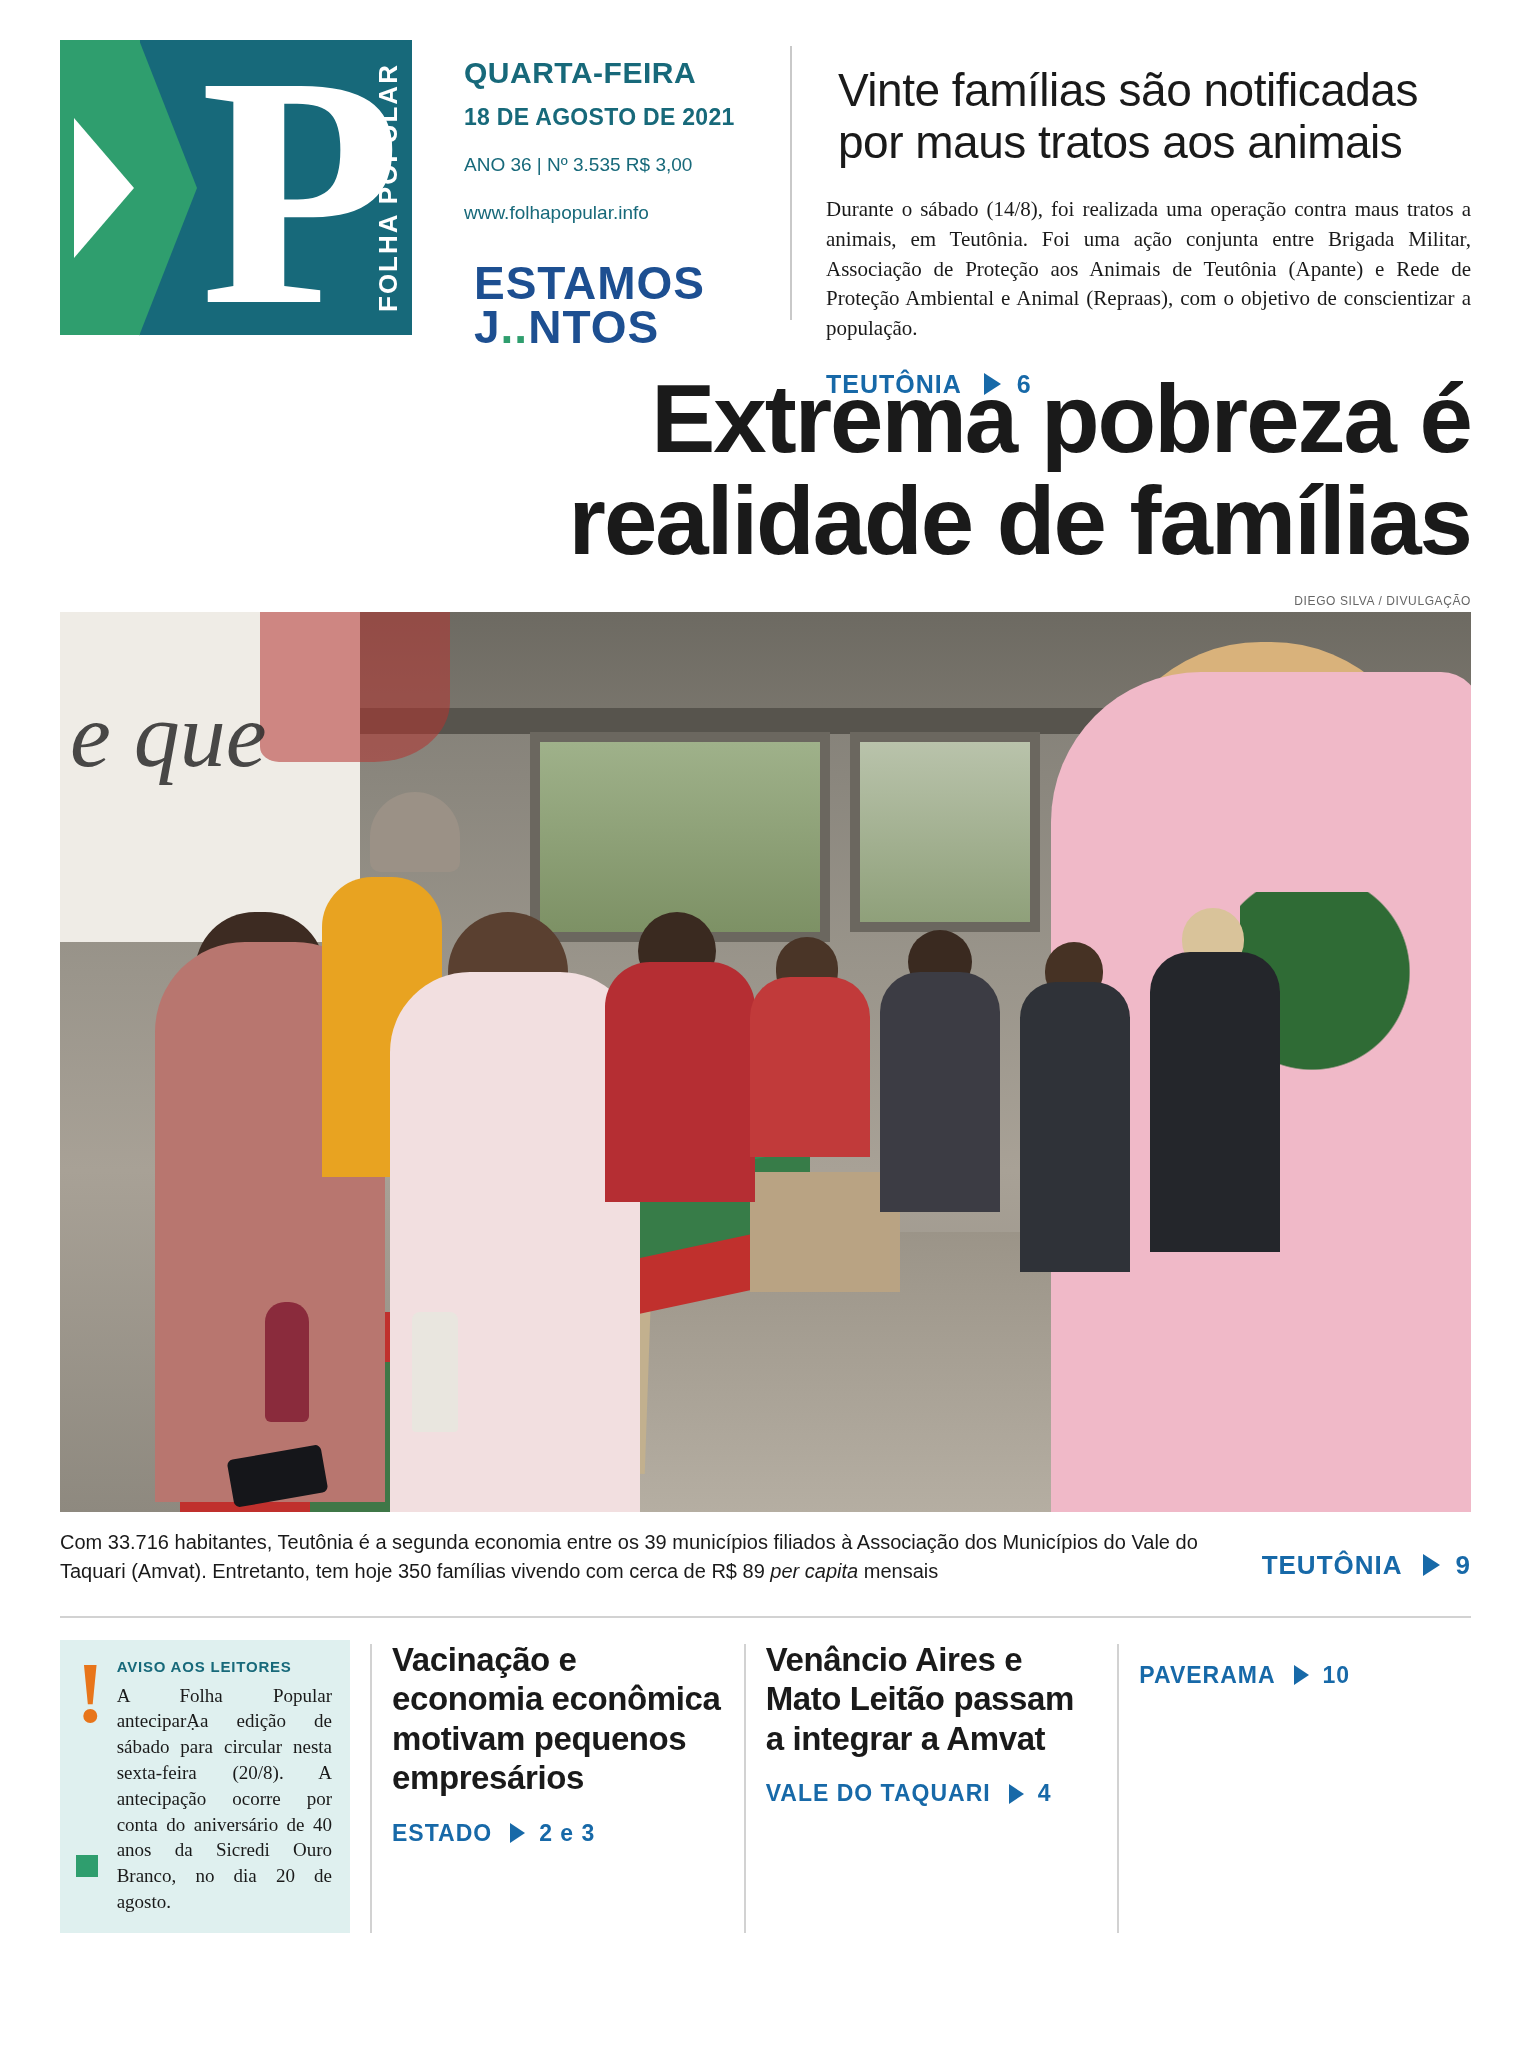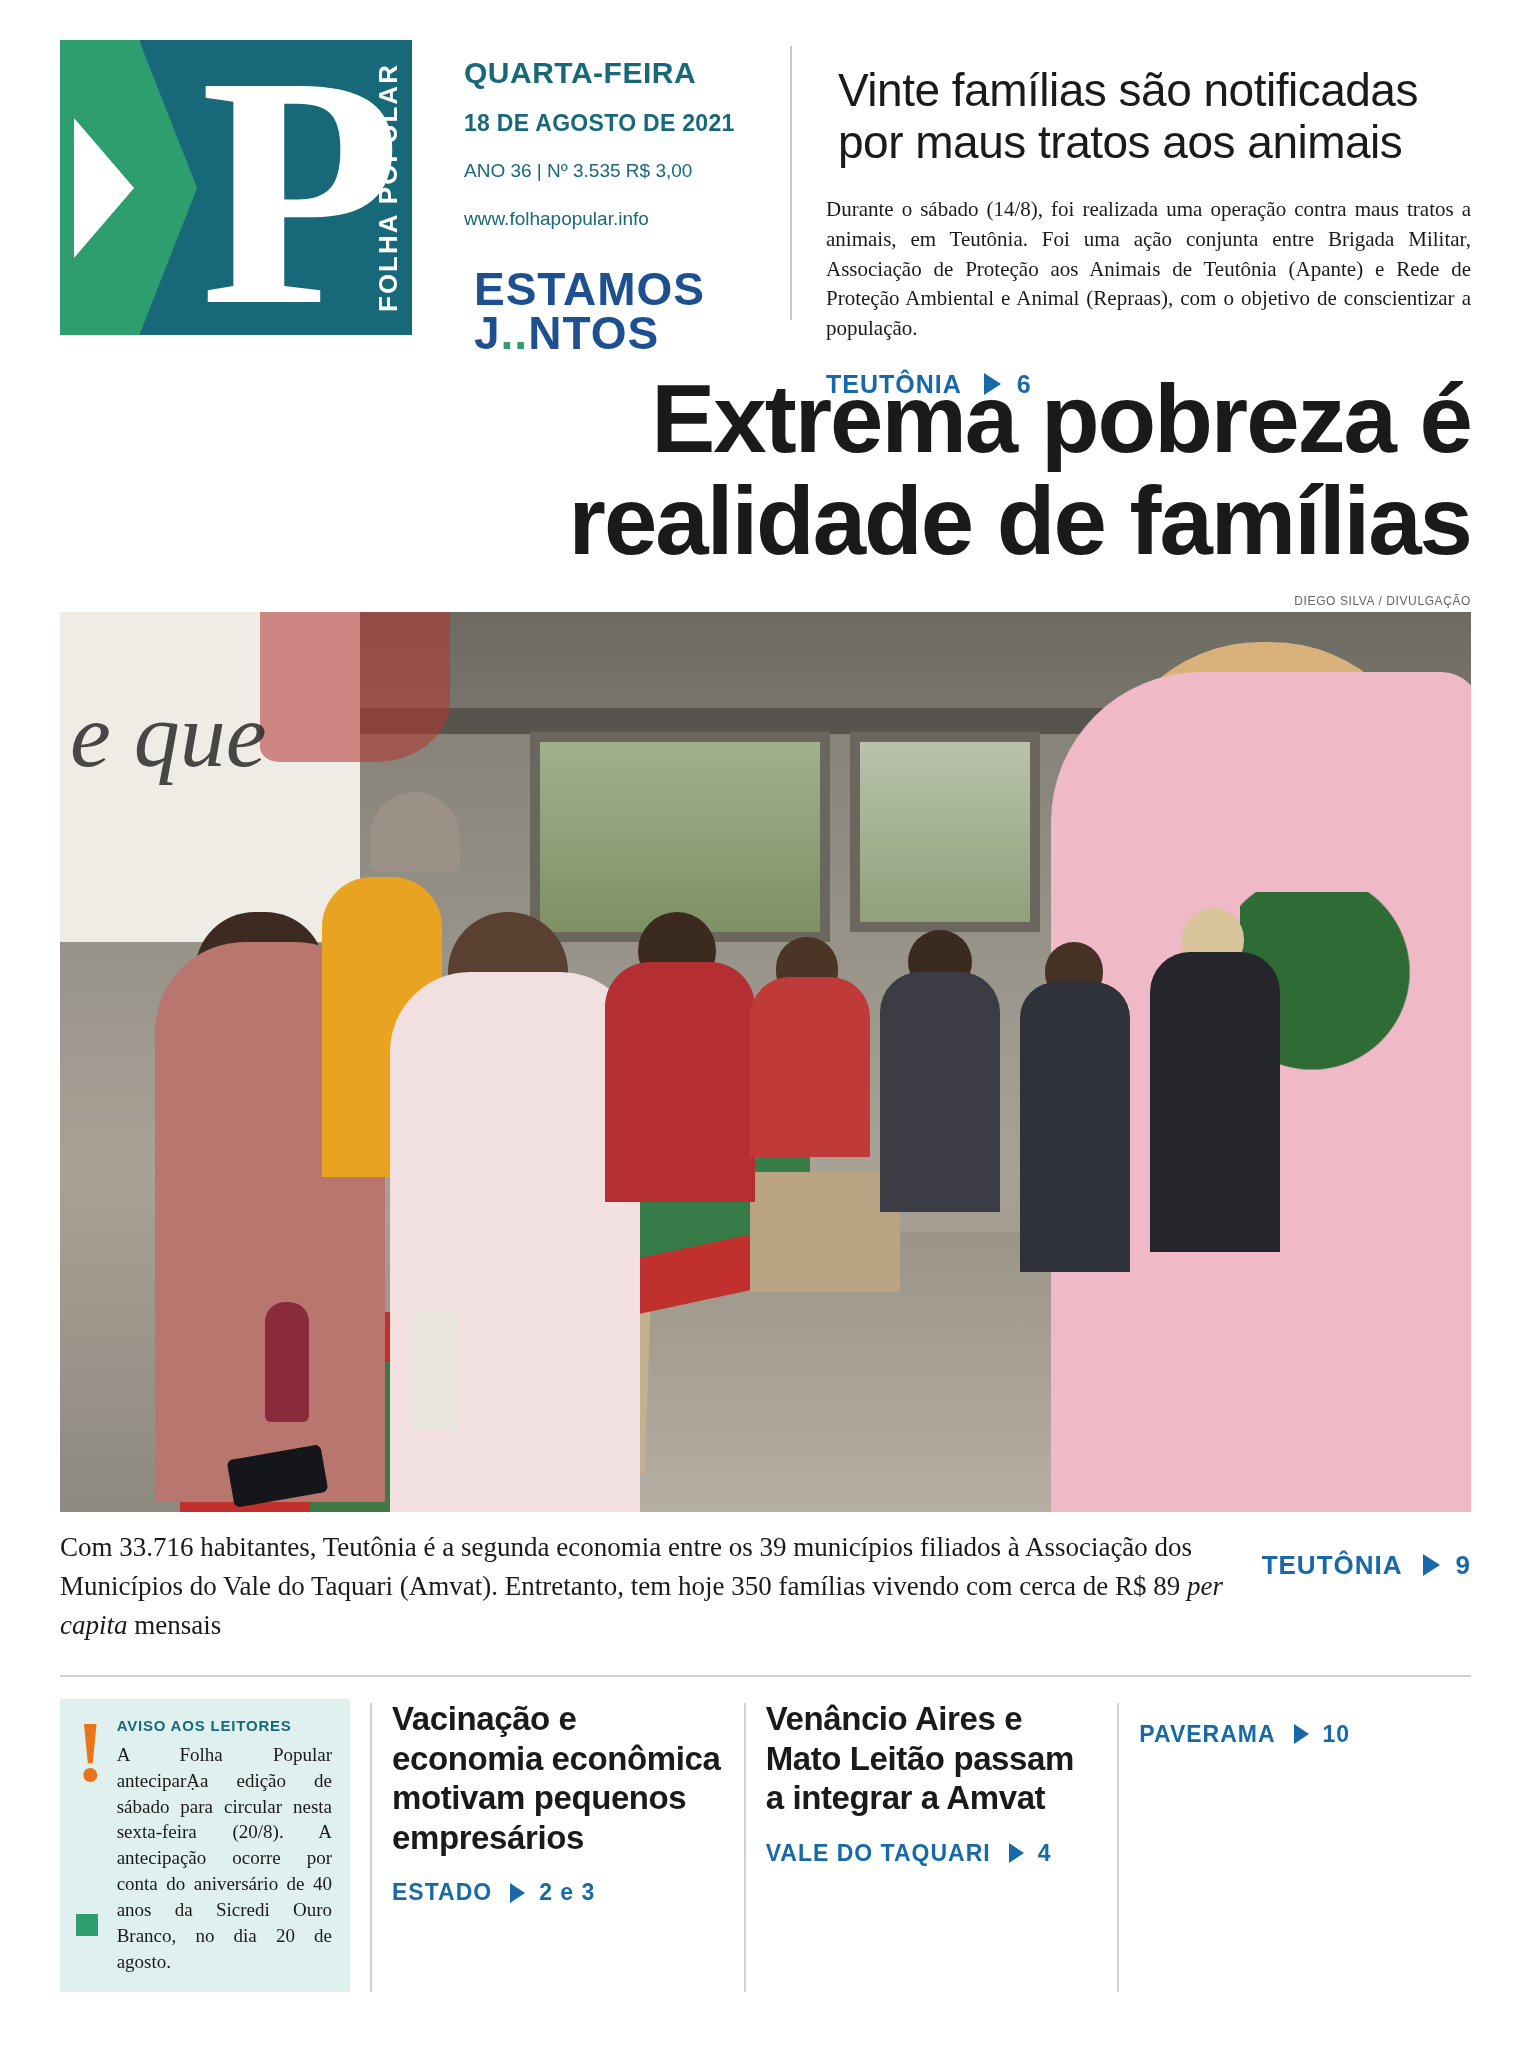--- a/index.html
+++ b/index.html
@@ -109,21 +109,21 @@
   .issue-day {
     font-size: 30px;
     font-weight: 700;
     color: #17697a;
     letter-spacing: 0.5px;
   }
   .issue-date {
     font-size: 23px;
     font-weight: 700;
     color: #17697a;
-    margin-top: 20px;
+    margin-top: 14px;
     letter-spacing: 0.3px;
   }
   .issue-meta {
     margin-top: 20px;
     font-size: 19px;
     color: #17697a;
     line-height: 1.45;
   }
   .estamos {
     margin-top: 36px;
@@ -378,22 +378,22 @@
   }
 
   
   .caption-row {
     display: flex;
     align-items: flex-start;
     margin-top: 16px;
   }
   .caption {
     flex: 1;
-    font-family: Liberation Serif, serif;
-    font-size: 27px;
+    font-family: Liberation Sans, sans-serif;
+    font-size: 20px;
     line-height: 1.45;
     padding-right: 30px;
   }
   .caption em { font-style: italic; }
   .caption-tag {
     display: flex;
     align-items: center;
     padding-top: 22px;
     font-size: 26px;
     font-weight: 700;

